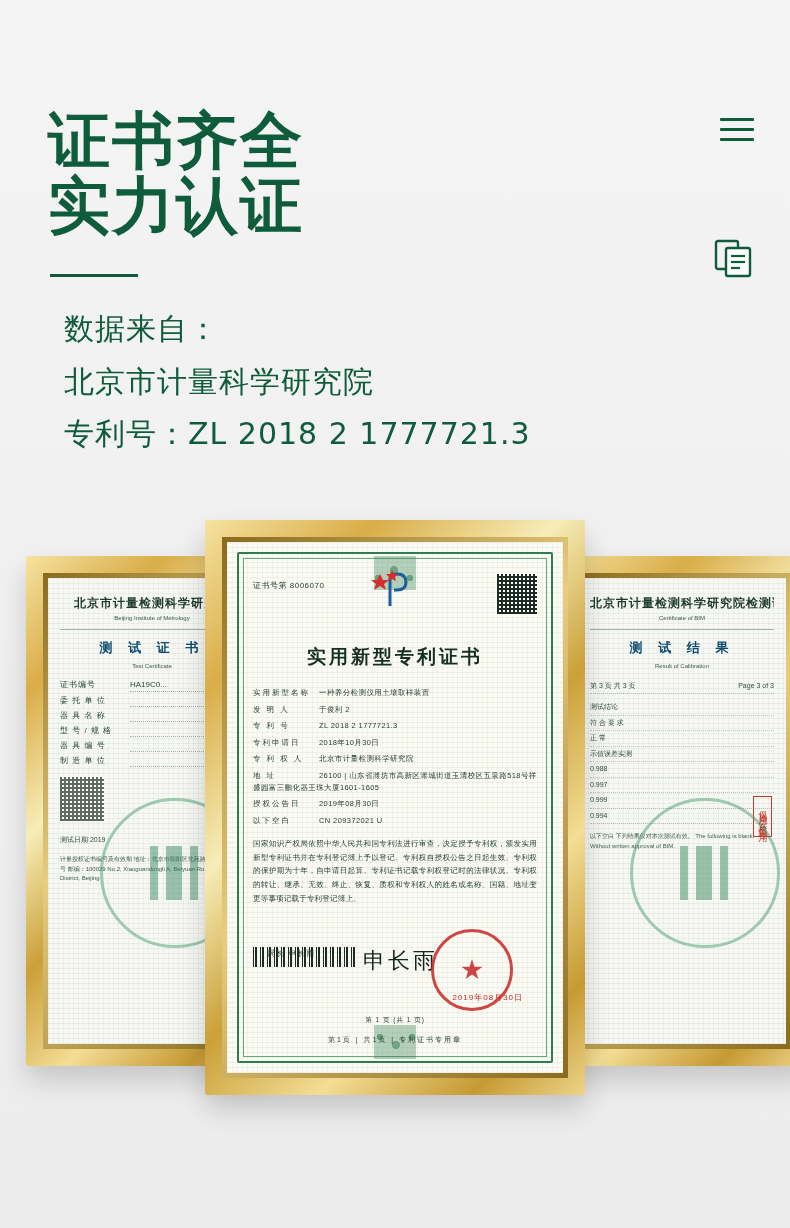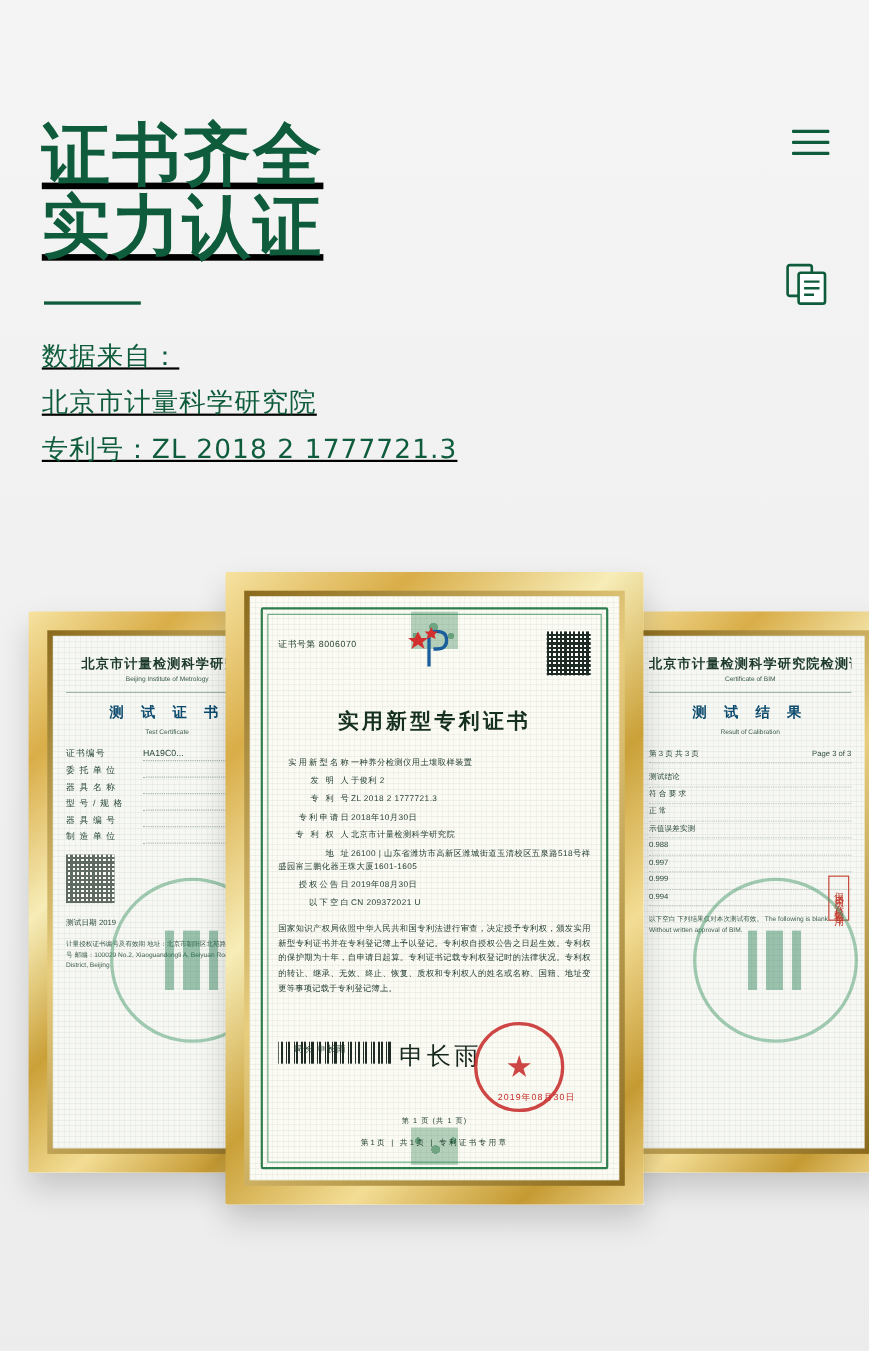--- a/index.html
+++ b/index.html
@@ -16,24 +16,23 @@
   #page {
     position: relative;
     width: 790px;
     height: 1228px;
     background: linear-gradient(180deg, #f4f4f4 0%, #f0f0f0 55%, #ececec 100%);
   }
 
   
   .hero {
     position: absolute;
-    left: 38px;
+    left: 48px;
     top: 108px;
     width: 640px;
-    text-decoration: underline;
   }
   .hero-title {
     font-family: "DejaVu Sans", sans-serif;
     color: #0f5c3c;
     font-weight: bold;
     font-size: 62px;
     line-height: 1.05;
     letter-spacing: 2px;
     margin: 0;
     white-space: nowrap;
@@ -42,24 +41,25 @@
 
   .hero-rule {
     width: 88px;
     height: 3px;
     background: #0f5c3c;
     margin: 36px 0 26px 2px;
   }
 
   .hero-sub {
     color: #0f5c3c;
-    font-size: 24px;
+    font-size: 30px;
     line-height: 1.75;
     letter-spacing: 1px;
     font-family: "DejaVu Sans", sans-serif;
+    margin-left: 16px;
   }
   .hero-sub div { white-space: nowrap; }
 
   
   .menu-icon {
     position: absolute;
     right: 36px;
     top: 118px;
     width: 34px;
     height: 24px;
@@ -273,21 +273,21 @@
   .cert-title {
     text-align: center;
     font-size: 19px;
     font-weight: bold;
     letter-spacing: 3px;
     color: #16301f;
     margin: 48px 0 16px;
     font-family: "DejaVu Sans", sans-serif;
   }
   .frow { margin: 4.5px 0; letter-spacing: .4px; }
-  .frow .lab { display: inline-block; width: 66px; letter-spacing: 2px; text-align: right; }
+  .frow .lab { display: inline-block; width: 66px; letter-spacing: 2px; }
   .para {
     margin-top: 10px;
     text-align: justify;
     line-height: 1.85;
     letter-spacing: .2px;
   }
   .sign-area {
     position: absolute;
     left: 0; right: 0; bottom: 44px;
     height: 66px;

